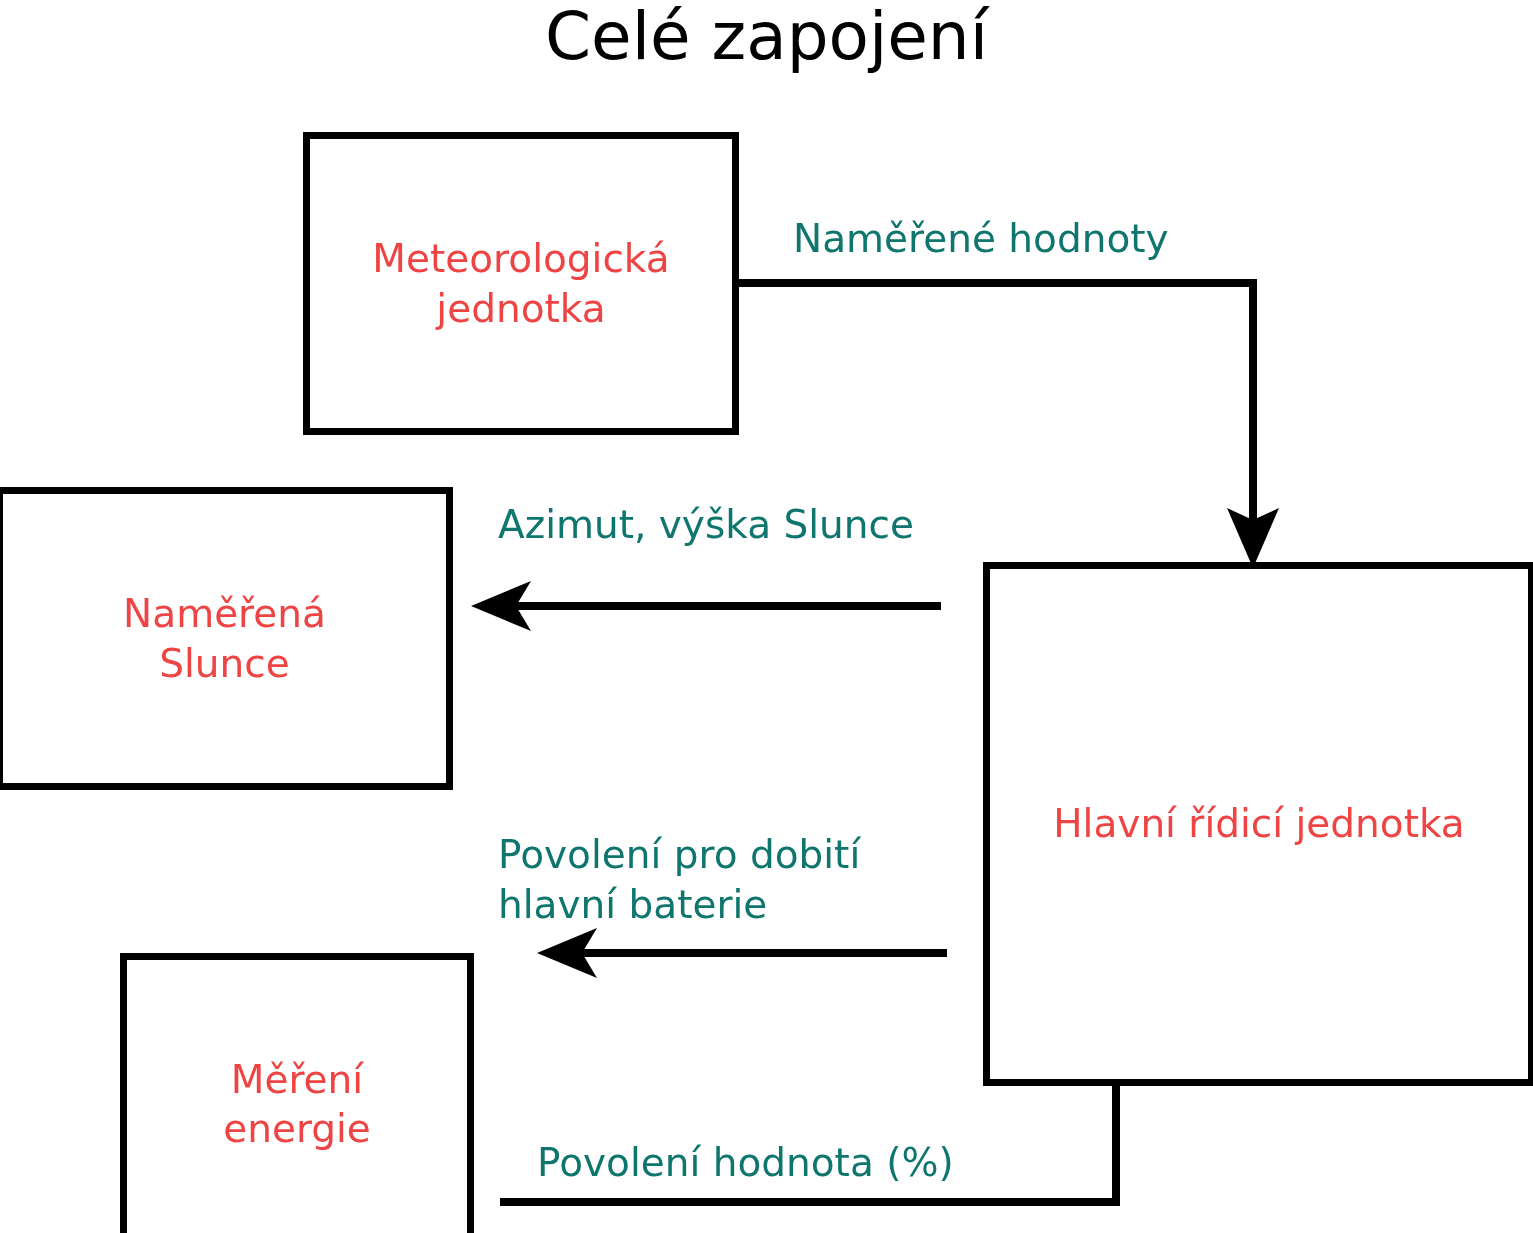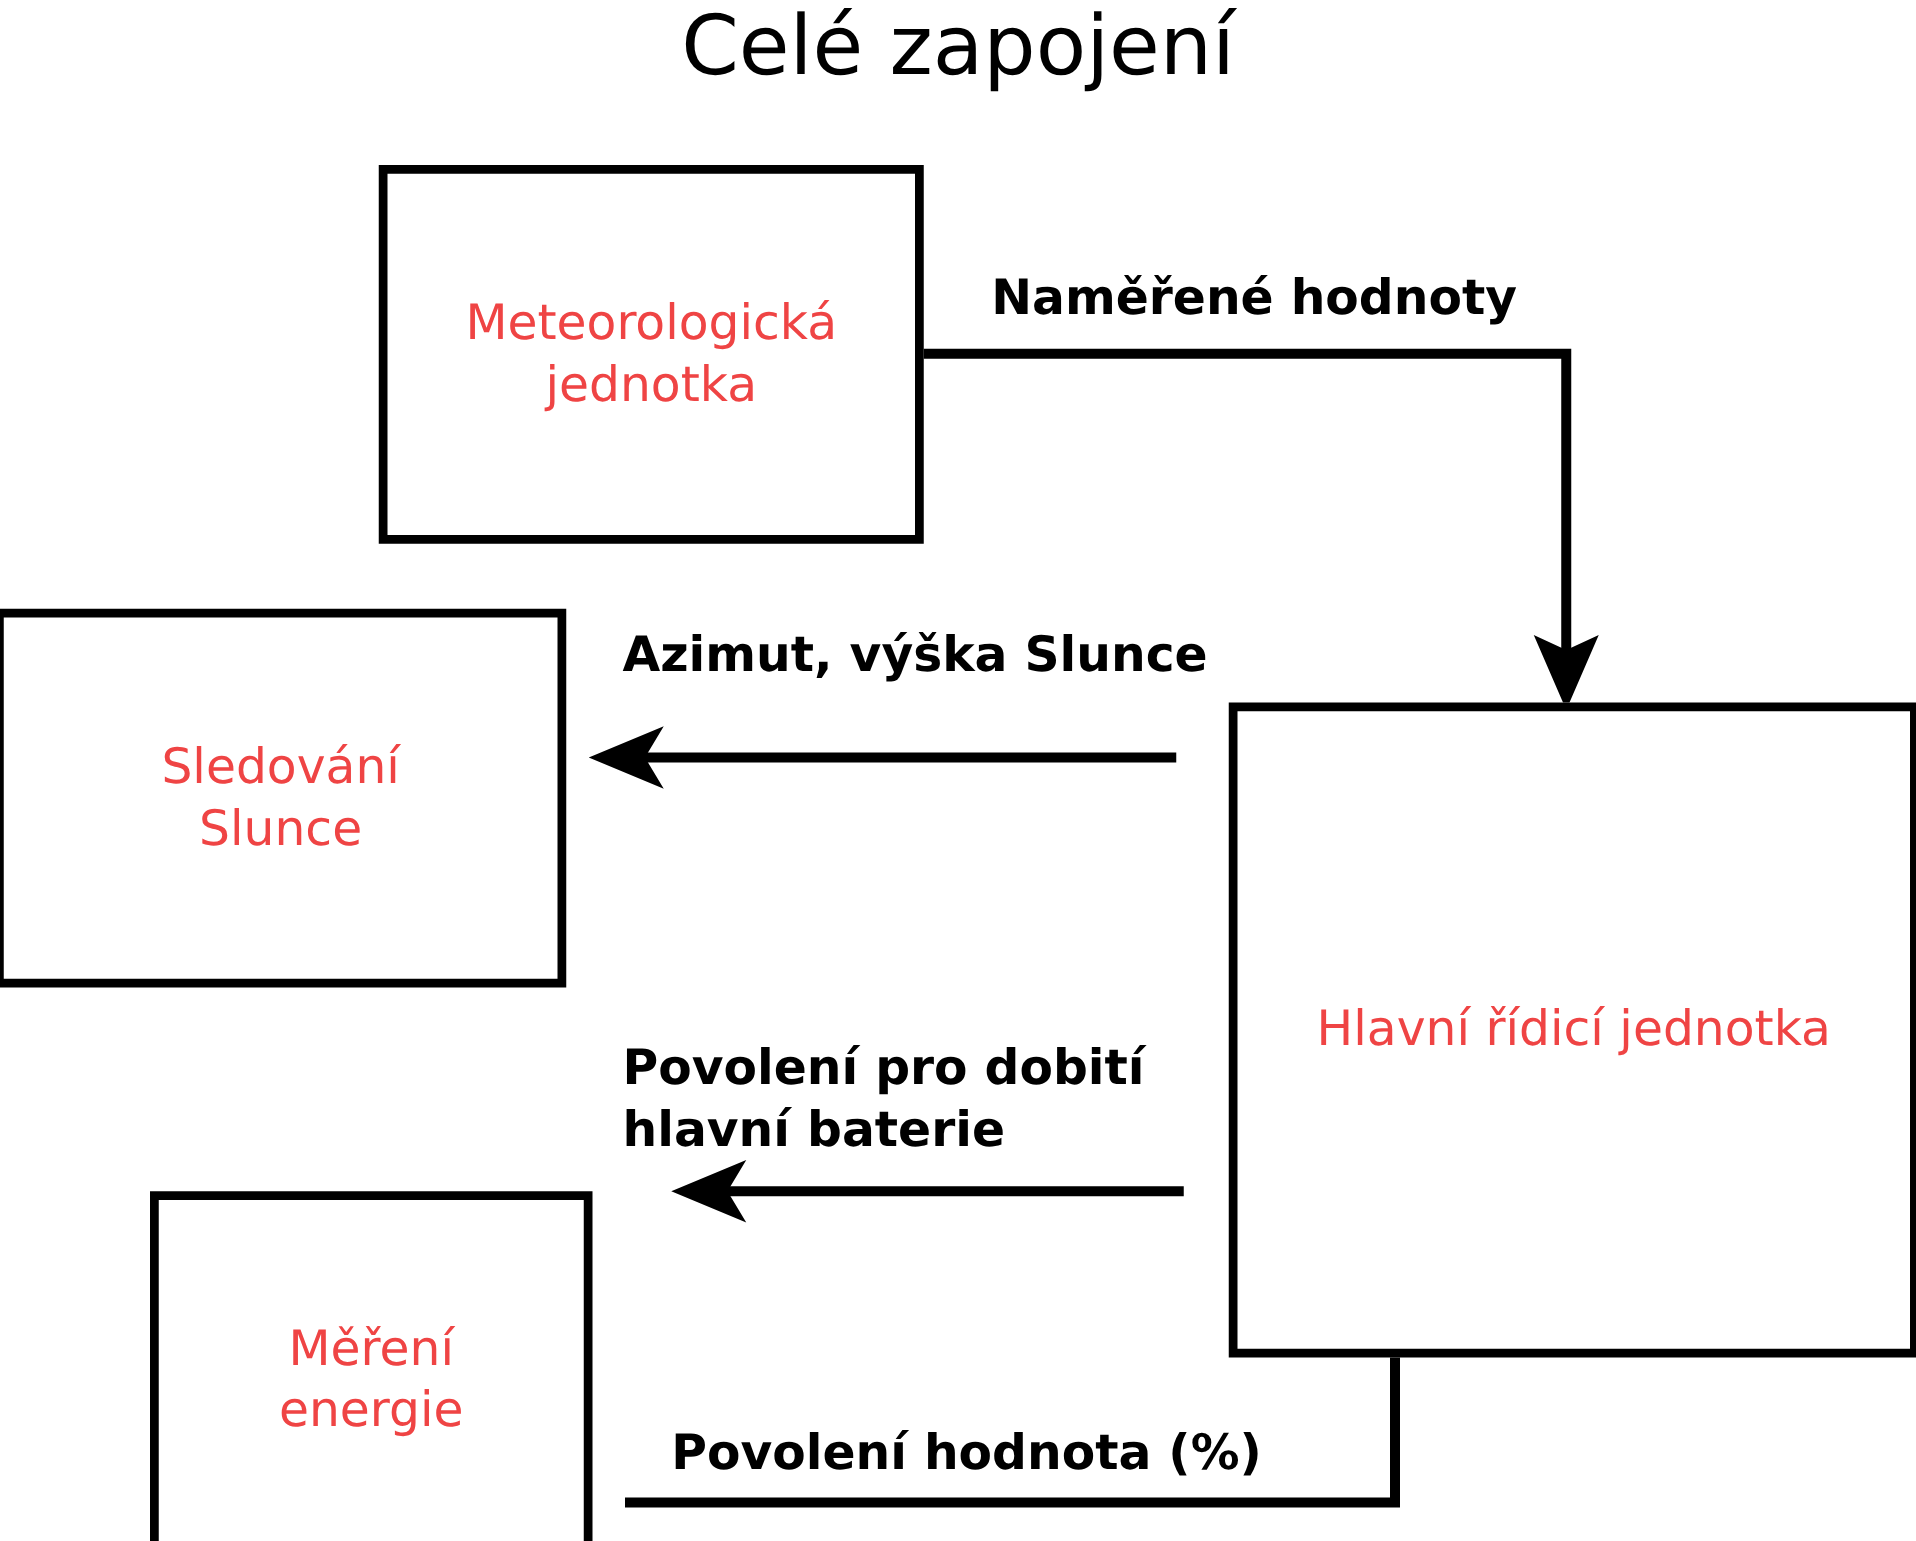--- a/index.html
+++ b/index.html
@@ -48,27 +48,26 @@
     line-height: 1.26;
     font-family: "DejaVu Sans", sans-serif;
   }
   .node .node-label {
     display: block;
     padding: 0 6px;
     white-space: pre-line;
   }
   .edge-label {
     position: absolute;
-    color: #000000;
+    color: #0f766e;
     font-size: 39px;
     line-height: 1.28;
     font-family: "DejaVu Sans", sans-serif;
     white-space: pre-line;
     text-align: left;
-    font-weight: bold;
   }
 
   
   #node-meteo      { left: 303px;  top: 132px;  width: 436px;  height: 303px; }
   #node-sun-track  { left: -4px;   top: 487px;  width: 457px;  height: 303px; }
   #node-main-ctrl  { left: 983px;  top: 562px;  width: 552px;  height: 524px; }
   #node-energy     { left: 120px;  top: 953px;  width: 354px;  height: 302px; text-align: center; }
 
   
   #label-measured-values   { left: 793px; top: 214px; }
@@ -105,21 +104,21 @@
       <polygon points="1116,974 1090,1034 1116,1022 1142,1034" fill="#000000" stroke="none"></polygon>
     </g>
   </svg>
 
   <div class="node" id="node-meteo">
     <span class="node-label">Meteorologická
 jednotka</span>
   </div>
 
   <div class="node" id="node-sun-track">
-    <span class="node-label">Sledování
+    <span class="node-label">Naměřená
 Slunce</span>
   </div>
 
   <div class="node" id="node-main-ctrl">
     <span class="node-label">Hlavní řídicí jednotka</span>
   </div>
 
   <div class="node" id="node-energy">
     <span class="node-label">Měření
 energie</span>

